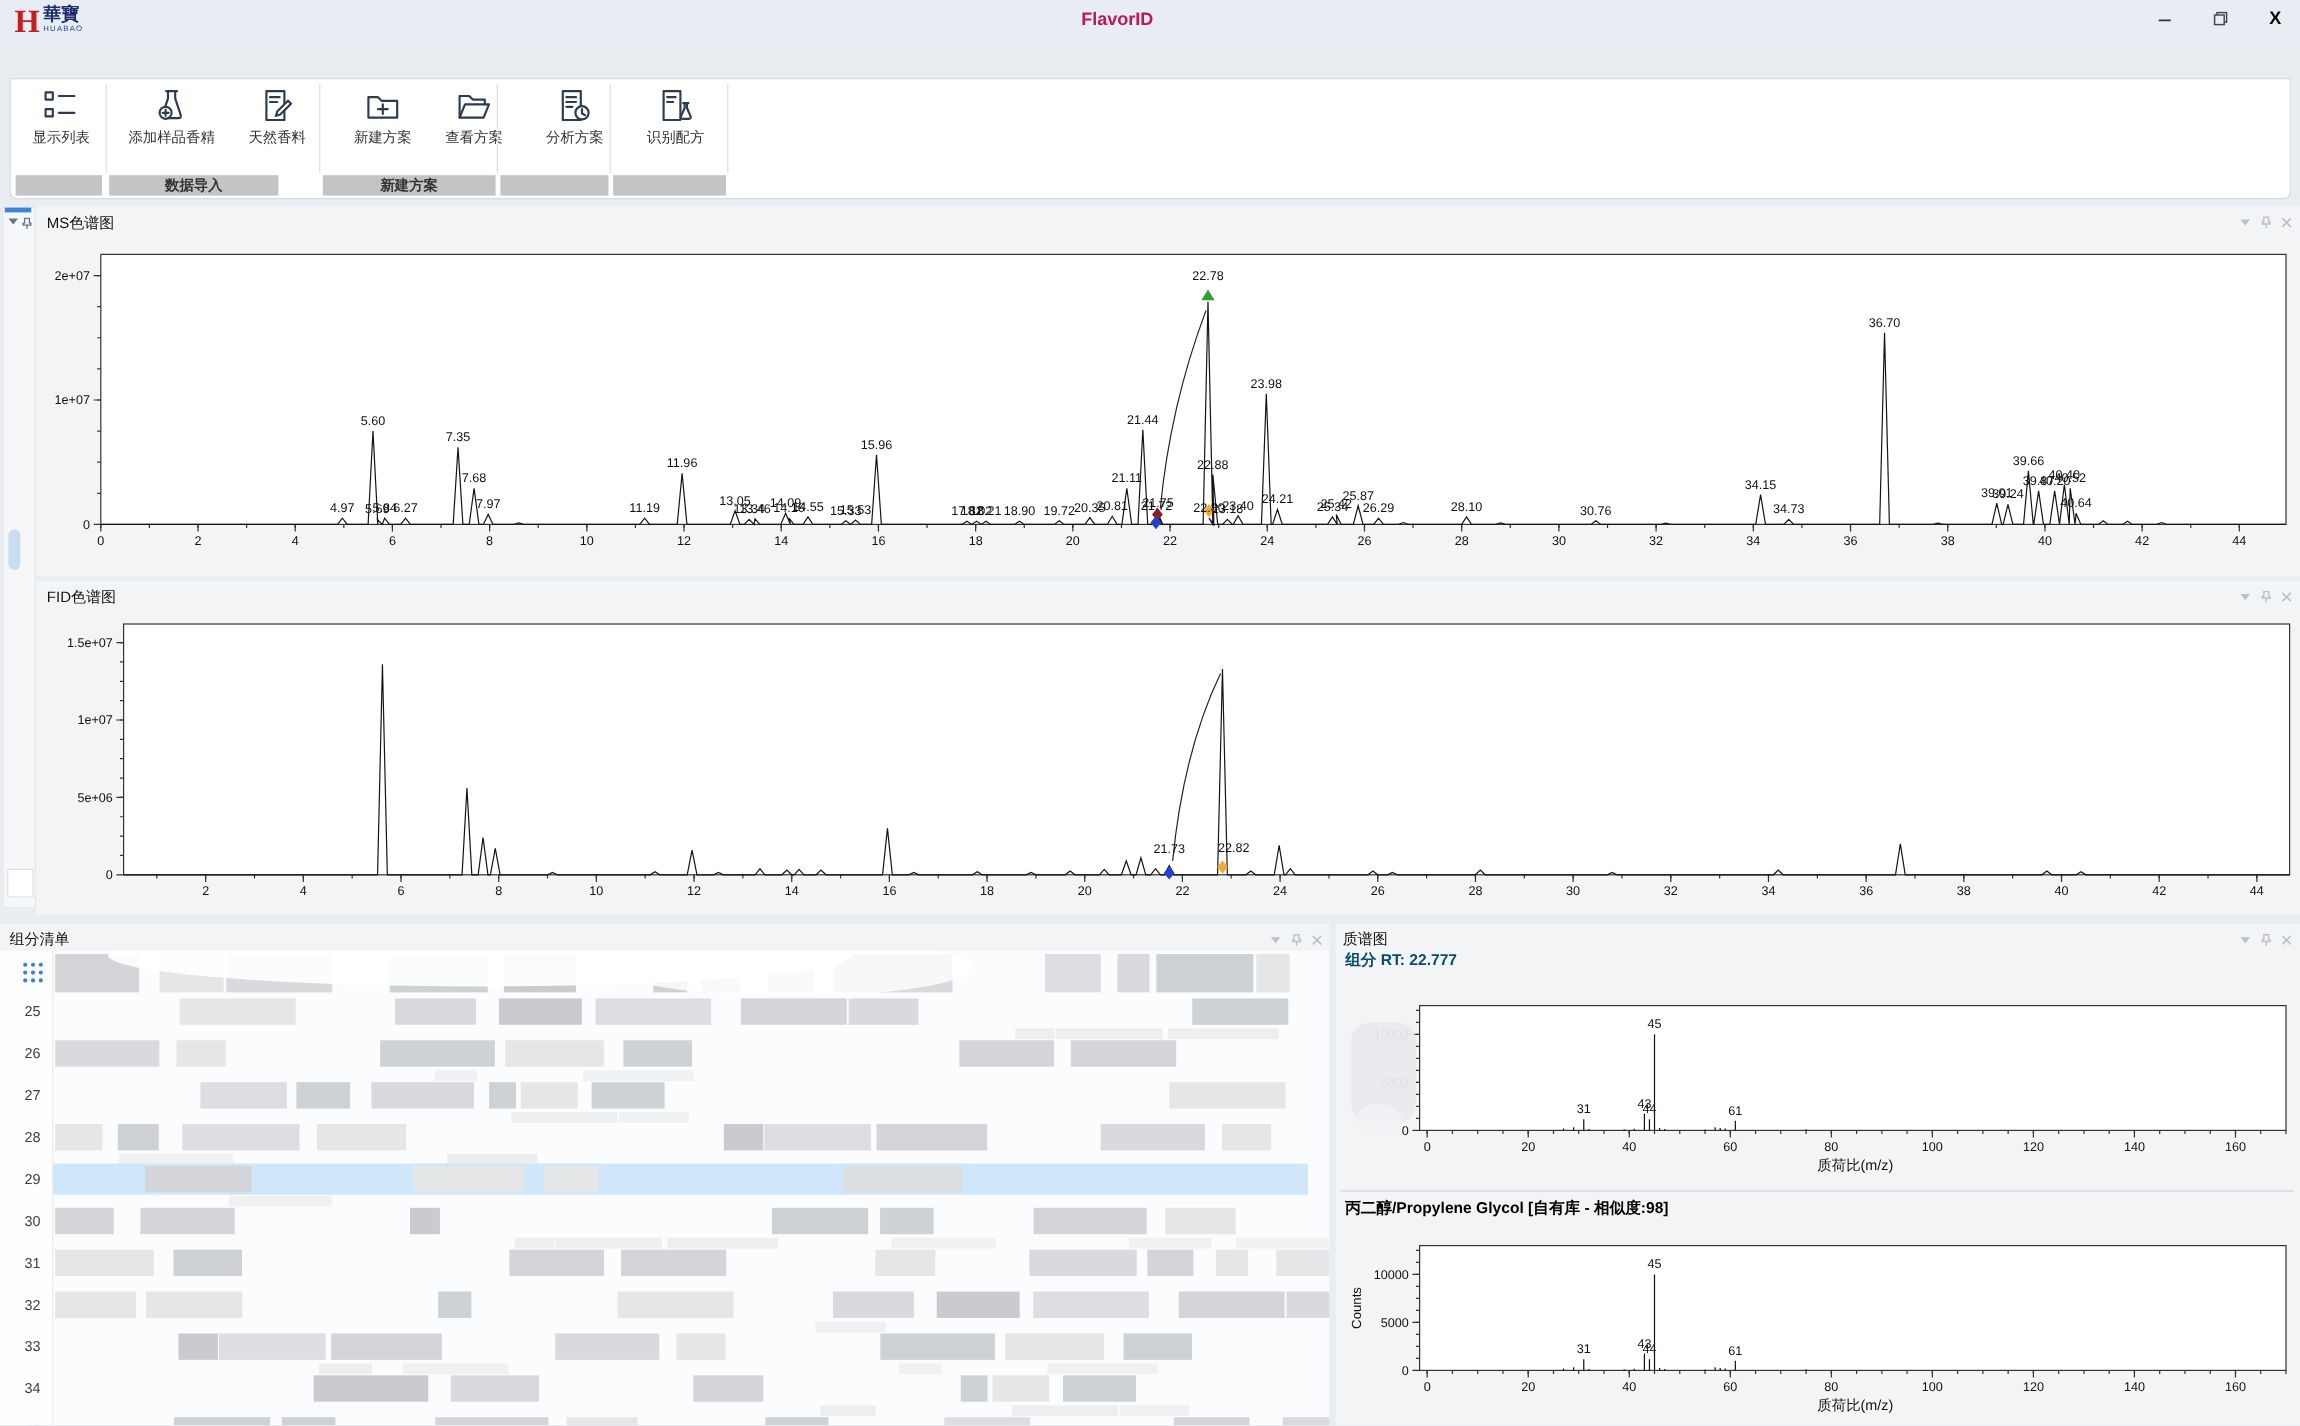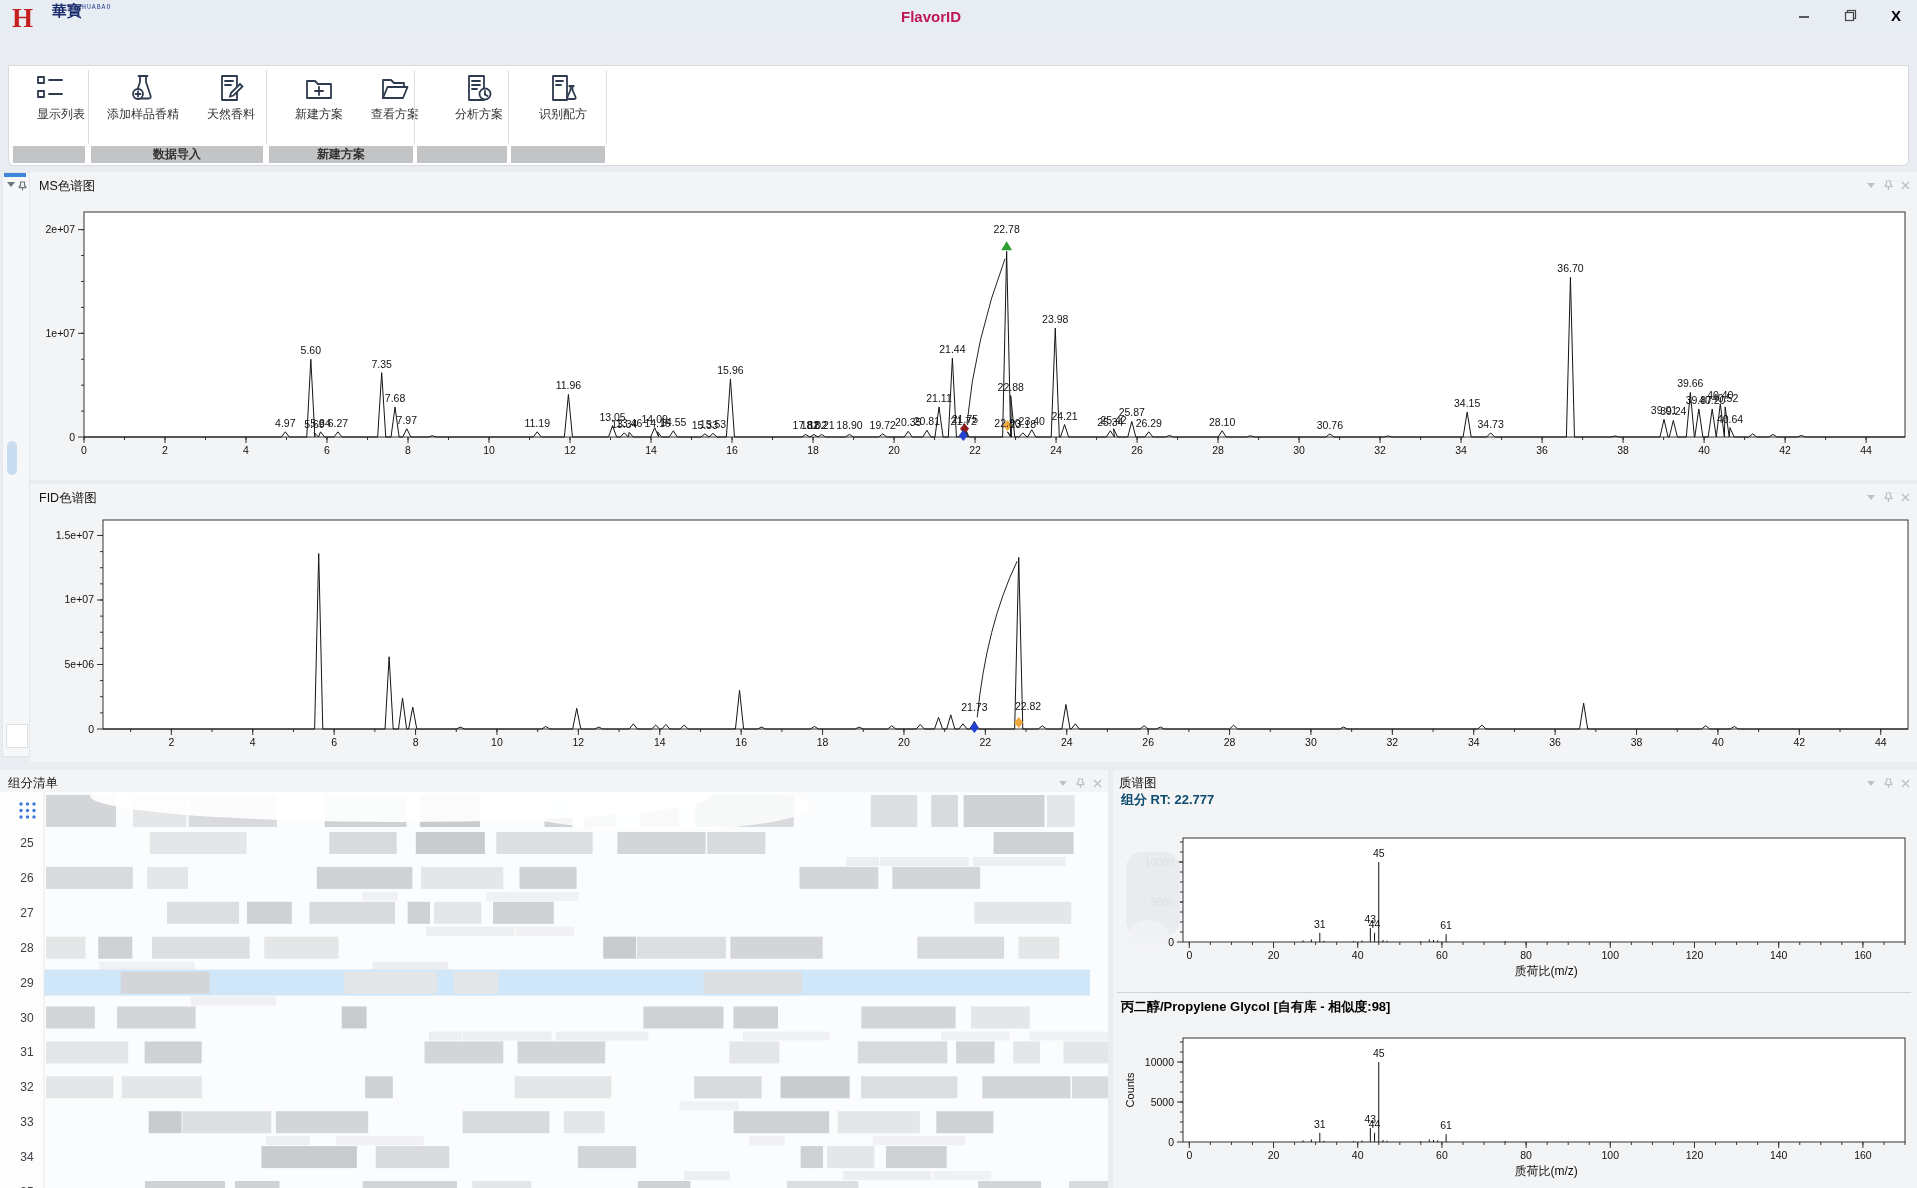--- a/index.html
+++ b/index.html
@@ -3,21 +3,21 @@
 <meta charset="utf-8">
 <style>
   html,body{margin:0;padding:0;background:#dfe3e8;}
   *{box-sizing:border-box;}
   .app{position:relative;width:1917px;height:1188px;background:#e9edf1;overflow:hidden;
        font-family:"Liberation Sans",sans-serif;color:#111;}
   
   .titlebar{position:absolute;left:0;top:0;width:1917px;height:38px;background:#e8edf3;}
   .brand{position:absolute;left:12px;top:4px;display:flex;align-items:flex-start;}
   .brand-h{font-family:"Liberation Serif",serif;font-weight:bold;font-size:27px;line-height:28px;color:#c41e1e;}
-  .brand-txt{margin-left:19px;display:flex;flex-direction:row;font-family:Liberation Mono, monospace;}
+  .brand-txt{margin-left:3px;display:flex;flex-direction:column;}
   .brand-cn{font-weight:bold;font-size:15px;line-height:17px;color:#1a2b6b;}
   .brand-en{font-size:6.5px;letter-spacing:1px;color:#27408f;}
   .win-title{position:absolute;left:851px;top:8px;width:160px;text-align:center;font-weight:bold;font-size:15px;color:#be185d;}
   .win-controls{position:absolute;right:12px;top:6px;display:flex;gap:28px;align-items:center;}
   .win-controls span{display:inline-flex;align-items:center;justify-content:center;width:18px;height:18px;cursor:default;}
   .close-x{font-weight:bold;font-size:15px;color:#000;}
   
   .tabbar{position:absolute;left:0;top:40px;width:1917px;height:24px;}
   .tab{position:absolute;top:0;width:140px;height:22px;background:#c6c7c8;color:#8f9296;
        font-size:12.5px;display:flex;align-items:center;justify-content:center;cursor:default;}
@@ -76,21 +76,21 @@
           <rect x="3.5" y="1.5" width="8" height="8" fill="none" stroke="#444" stroke-width="1.2"></rect>
           <rect x="1.5" y="3.5" width="8" height="8" fill="#e8edf3" stroke="#444" stroke-width="1.2"></rect>
         </svg>
       </span>
       <span class="close-x">X</span>
     </div>
   </div>
 
 
   <div class="ribbon">
-      <div class="rib-btn" style="left: 8px; width: 68px; text-align: right;">
+      <div class="rib-btn" style="left: 8px; width: 68px;">
         <svg class="ric" width="32" height="32" viewBox="0 0 32 32">
           <rect x="3" y="5" width="6" height="6" fill="none" stroke="#2e3b4e" stroke-width="1.8" stroke-linejoin="round" stroke-linecap="round"></rect>
           <rect x="3" y="19" width="6" height="6" fill="none" stroke="#2e3b4e" stroke-width="1.8" stroke-linejoin="round" stroke-linecap="round"></rect>
           <line x1="14" y1="8" x2="27" y2="8" fill="none" stroke="#2e3b4e" stroke-width="1.8" stroke-linejoin="round" stroke-linecap="round"></line>
           <line x1="14" y1="22" x2="27" y2="22" fill="none" stroke="#2e3b4e" stroke-width="1.8" stroke-linejoin="round" stroke-linecap="round"></line>
         </svg>
         <span class="rlb">显示列表</span>
       </div>
       <div class="rib-btn" style="left: 82px; width: 104px;">
         <svg class="ric" width="32" height="32" viewBox="0 0 32 32">
@@ -147,21 +147,21 @@
           <line x1="22.3" y1="14" x2="26.7" y2="14" fill="none" stroke="#2e3b4e" stroke-width="1.8" stroke-linejoin="round" stroke-linecap="round"></line>
         </svg>
         <span class="rlb">识别配方</span>
       </div>
       <div class="rib-sep" style="left: 79px;"></div>
       <div class="rib-sep" style="left: 257px;"></div>
       <div class="rib-sep" style="left: 405px;"></div>
       <div class="rib-sep" style="left: 499px;"></div>
       <div class="rib-sep" style="left: 597px;"></div>
       <div class="rib-strip" style="left: 4px; width: 72px;"></div>
-      <div class="rib-strip" style="left: 82px; width: 172px;">数据导入</div>
+      <div class="rib-strip" style="left: 82px; width: 141px;">数据导入</div>
       <div class="rib-strip" style="left: 260px; width: 144px;">新建方案</div>
       <div class="rib-strip" style="left: 408px; width: 90px;"></div>
       <div class="rib-strip" style="left: 502px; width: 94px;"></div>
     </div>
 
   <div class="dock">
     <div class="dock-blue"></div>
     <svg class="dock-ic" style="left:4px" width="9" height="7">
         <polygon points="0,1 8,1 4,6" fill="#6a7380"></polygon>
       </svg>

